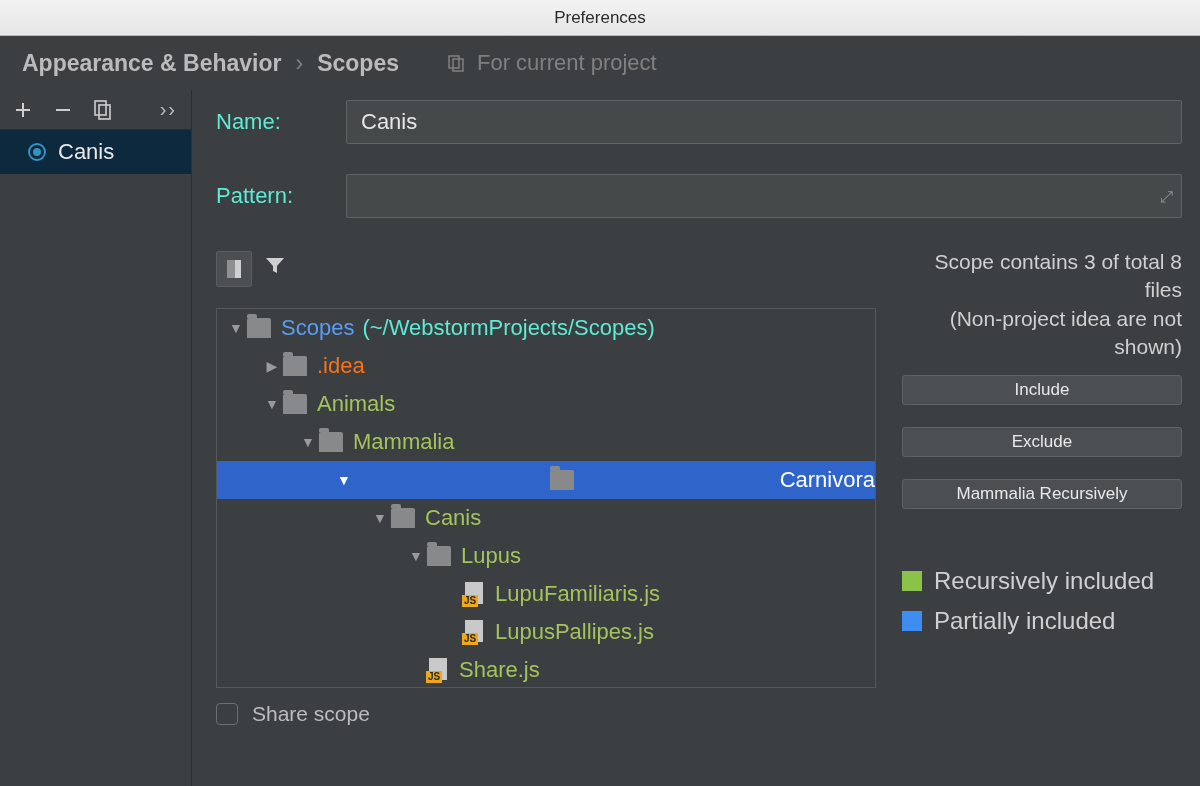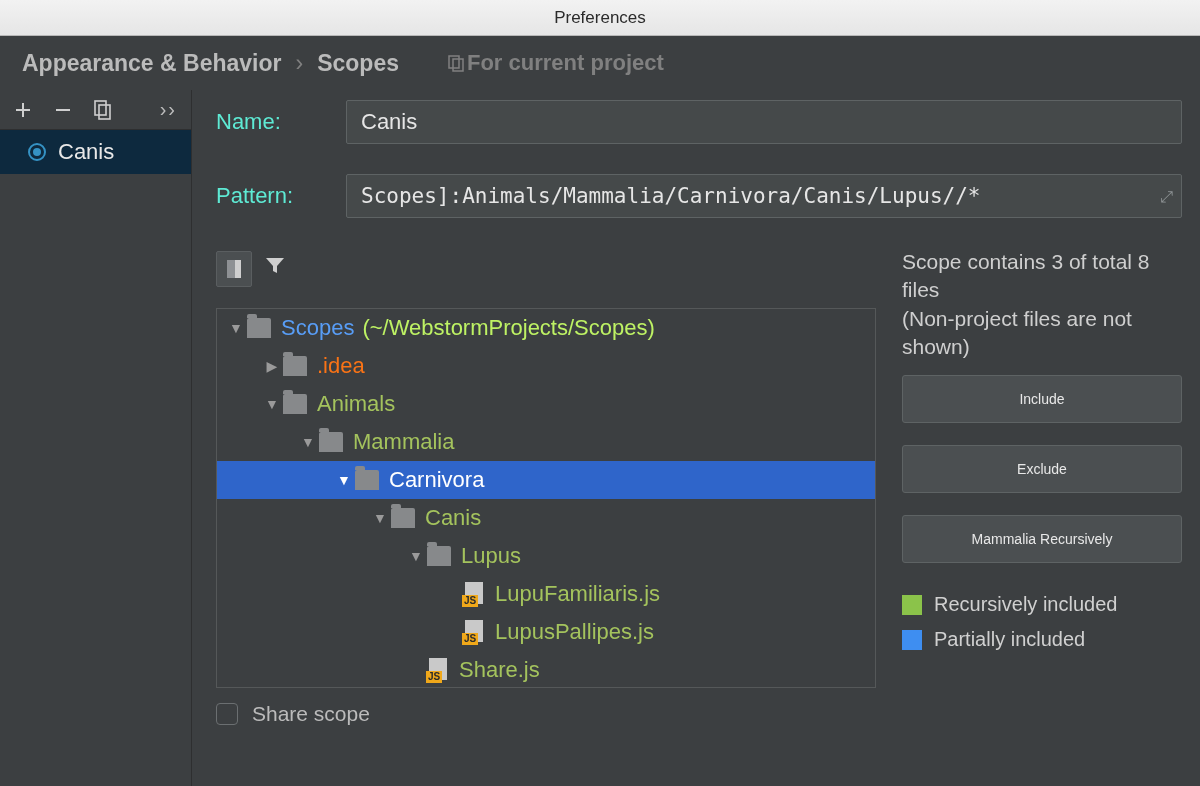--- a/index.html
+++ b/index.html
@@ -18,21 +18,21 @@
     color: #2b2b2b; font-size: 17px; font-weight: 400;
   }
 
   
   .breadbar {
     height: 54px; display:flex; align-items:center;
     background: #3c3f41; padding: 0 22px;
     font-size: 23px; color:#bbbbbb; font-weight:600;
   }
   .breadbar .sep { margin:0 14px; color:#808080; font-weight:400;}
-  .breadbar .hint { margin-left: 48px; color:#808080; font-size:22px; font-weight:700; display:flex; align-items:center; gap:0;}
+  .breadbar .hint { margin-left: 48px; color:#808080; font-size:22px; font-weight:400; display:flex; align-items:center; gap:10px;}
   .proj-icon svg { display:block; }
 
   
   .body { display:flex; height: calc(786px - 36px - 54px); }
 
   
   .sidebar { width: 192px; background:#3c3f41; border-right:1px solid #2e2f30; }
   .side-toolbar {
     height:40px; display:flex; align-items:center; gap:22px; padding:0 14px;
     border-bottom:1px solid #2e2f30; color:#bdbdbd; font-size:22px;
@@ -61,52 +61,52 @@
 
   .tool-row { display:flex; align-items:flex-start; }
   .leftcol { width: 660px; }
   .rightcol { flex:1; padding-left: 26px; }
 
   .mini-toolbar { display:flex; gap:12px; align-items:center; margin-bottom:18px; height:42px;}
   .mini-btn { width:36px; height:36px; display:flex; align-items:center; justify-content:center;
     background:#4b4f51; border:1px solid #5a5e60; border-radius:2px;}
   .filter-ic { font-size:22px; color:#cfcfcf; }
 
-  .status-text { font-size:21px; text-align:left; color:#cfcfcf; line-height:1.35; margin-bottom:14px;}
+  .status-text { font-size:21px; text-align:right; color:#cfcfcf; line-height:1.35; margin-bottom:14px;}
 
   .tree {
     border:1px solid #555859; height: 380px; overflow:auto; font-size:22px;
     background:#3c3f41;
   }
   .node { height:38px; display:flex; align-items:center; white-space:nowrap; cursor:default;}
-  .node.sel { background:#2f65ca; color:#fff;}
+  .node.sel { background:#2f65ca; color:#fff;justify-content:space-between;}
   .node.sel .tw { color:#fff; }
   .tw { width:22px; text-align:center; color:#9a9a9a; font-size:14px; flex-shrink:0;}
   .tw.right::before{content:"▶";}
   .tw.down::before{content:"▼";}
   .fold { width:24px; height:20px; background:#87898b; border-radius:2px 2px 0 0; position:relative; margin-right:10px; flex-shrink:0;}
   .fold::before { content:""; position:absolute; top:-4px; left:0; width:10px; height:4px; background:#87898b; border-radius:2px 2px 0 0;}
   .js { width:22px; height:24px; position:relative; margin-right:10px; flex-shrink:0;}
   .js::before{content:""; position:absolute; top:0; left:2px; width:18px; height:22px; background:#c9c9c9; }
   .js::after{content:"JS"; position:absolute; bottom:-1px; left:-1px; font-size:10px; font-weight:700;
     background:#f0a81a; color:#2b2b2b; padding:0 2px; line-height:12px;}
   .nm-blue  { color:#589df6; }
   .nm-green { color:#a4c35d; font-weight:500;}
   .nm-gray  { color:#f97316; }
   .nm-white { color:#ffffff; }
-  .hintpath { color:#bef264; font-size:22px; margin-left:8px;}
+  .hintpath { color:#5eead4; font-size:22px; margin-left:8px;}
 
   .btns { display:flex; flex-direction:column; gap:22px; }
   .bigbtn {
-    height:48px; background:#4b4f51; border:1px solid #5e6364; border-radius:3px;
-    display:flex; align-items:center; justify-content:center; font-size:14px; color:#e8e8e8;
+    height:30px; background:#4b4f51; border:1px solid #5e6364; border-radius:3px;
+    display:flex; align-items:center; justify-content:center; font-size:17px; color:#e8e8e8;
     cursor:pointer;
   }
 
-  .legend { margin-top: 30px; font-size:20px; color:#d0d0d0; }
+  .legend { margin-top: 58px; font-size:24px; color:#d0d0d0; }
   .legend .lg { display:flex; align-items:center; gap:12px; margin-bottom:12px;}
   .sw { width:20px; height:20px; }
   .sw.green{ background:#8bc34a;}
   .sw.blue { background:#3e8ef1;}
 
   .share-row { display:flex; align-items:center; gap:14px; margin-top:14px; font-size:21px;}
   .chk { width:22px; height:22px; border:1px solid #6b6f71; border-radius:4px; background:#3c3f41;}
 </style>
 </head>
 <body>
@@ -163,21 +163,20 @@
     <div class="row">
       <span class="lbl">Name:</span>
       <div class="field">
         <span>Canis</span>
       </div>
     </div>
 
     <div class="row">
       <span class="lbl">Pattern:</span>
       <div class="field mono">
-        <span>Scopes]:Animals/Mammalia/Carnivora/Canis/Lupus//*</span>
         <span class="expand-ic">⤢</span>
       </div>
     </div>
 
     <div class="tool-row">
       <div class="leftcol">
         <div class="mini-toolbar">
           <span class="mini-btn">
             <svg width="18" height="22">
                 <rect x="2" y="2" width="14" height="18" fill="#cfcfcf"></rect>
@@ -244,21 +243,21 @@
 
         <div class="share-row">
           <span class="chk"></span>
           <span>Share scope</span>
         </div>
       </div>
 
       <div class="rightcol">
         <div class="status-text">
           <div>Scope contains 3 of total 8 files</div>
-          <div>(Non-project files are not shown)</div>
+          <div>(Non-project idea are not shown)</div>
         </div>
 
         <div class="btns">
           <div class="bigbtn">
               <span>Include</span>
             </div>
           <div class="bigbtn">
               <span>Exclude</span>
             </div>
           <div class="bigbtn">

